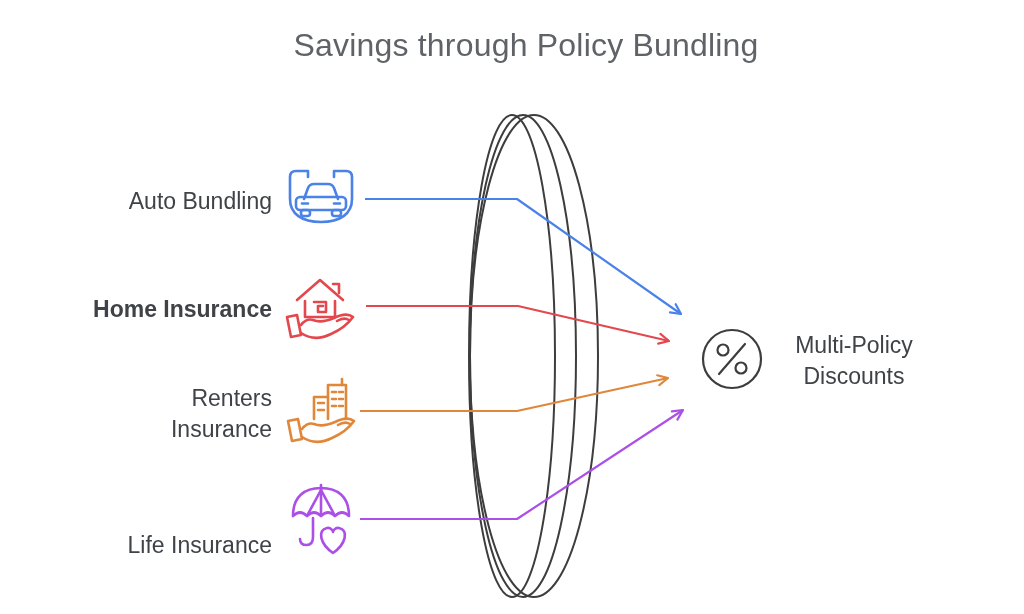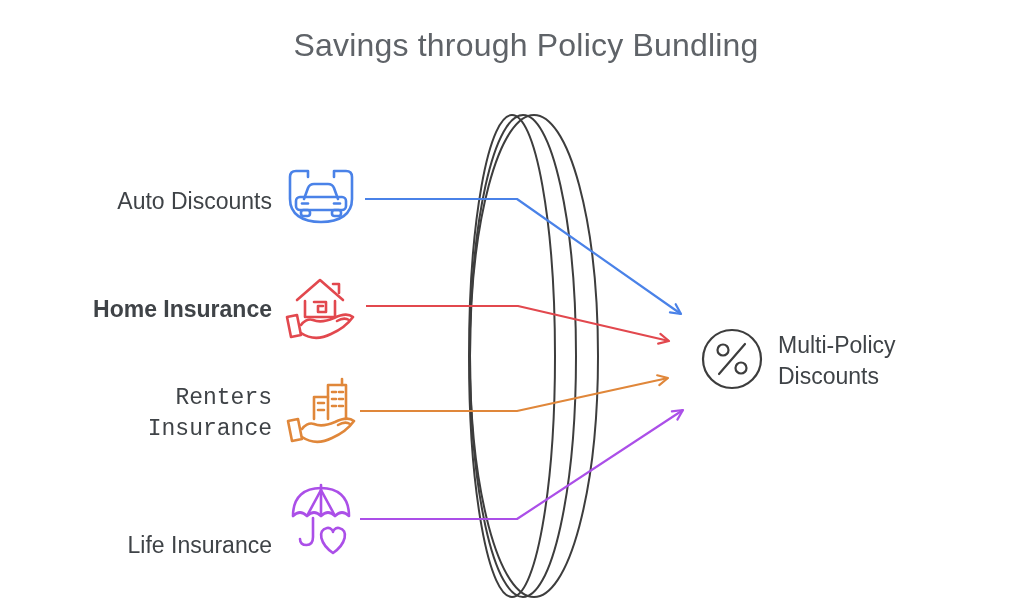--- a/index.html
+++ b/index.html
@@ -32,30 +32,31 @@
   }
   .src-label {
     position: absolute;
     right: 752px;
     text-align: right;
     font-size: 23px;
     line-height: 31px;
     color: #3f4347;
     white-space: nowrap;
   }
-  .src-label.wrap { white-space: normal; width: 125px; font-family: Liberation Mono, monospace; }
+  .src-label.wrap { white-space: normal; width: 125px; }
   .icon-svg { position: absolute; }
   .target-label {
     position: absolute;
     left: 778px;
     top: 330px;
     width: 152px;
     font-size: 23px;
     line-height: 31px;
     color: #3f4347;
+    text-align: center;
   }
 </style>
 </head>
 <body>
 
 <div class="stage">
 
   <div class="title">Savings through Policy Bundling</div>
 
   <svg class="diagram-svg" viewBox="0 0 1024 614" fill="none">
@@ -79,21 +80,21 @@
       <ellipse cx="523" cy="356" rx="53" ry="241"></ellipse>
       <ellipse cx="534" cy="356" rx="64" ry="241"></ellipse>
     </g>
 
     <path d="M365,199 L517,199 L681,314" stroke-width="2.2" stroke-linejoin="round" marker-end="url(#ah0)" stroke="#4a82e8"></path>
     <path d="M366,306 L518,306 L669,341" stroke-width="2.2" stroke-linejoin="round" marker-end="url(#ah1)" stroke="#e2484e"></path>
     <path d="M360,411 L517,411 L668,378" stroke-width="2.2" stroke-linejoin="round" marker-end="url(#ah2)" stroke="#e0873a"></path>
     <path d="M360,519 L517,519 L683,410" stroke-width="2.2" stroke-linejoin="round" marker-end="url(#ah3)" stroke="#ab4fe8"></path>
   </svg>
 
-  <div class="src-label" style="top:186px;">Auto Discounts</div>
+  <div class="src-label" style="top:186px;">Auto Bundling</div>
   <div class="src-label" style="top:294px;font-weight:bold;">Home Insurance</div>
   <div class="src-label wrap" style="top:383px;">Renters Insurance</div>
   <div class="src-label" style="top:530px;">Life Insurance</div>
 
   <svg class="icon-svg" style="left:285px; top:166px;" width="72" height="62" viewBox="0 0 72 62" fill="none">
     <g stroke-width="2.6" stroke-linecap="round" stroke-linejoin="round" stroke="#4a82e8">
       <path d="M23,11 L23,5 L11,5 C7,5 5,7 5,11 L5,33 C5,48 17,56 36,56 C55,56 67,48 67,33 L67,11 C67,7 65,5 61,5 L49,5 L49,11"></path>
       <path d="M19,33 L23,22 C24,19.5 26,18 29,18 L43,18 C46,18 48,19.5 49,22 L53,33"></path>
       <rect x="11" y="31" width="50" height="13" rx="4"></rect>
       <rect x="16" y="44" width="9" height="6" rx="2.5"></rect>

